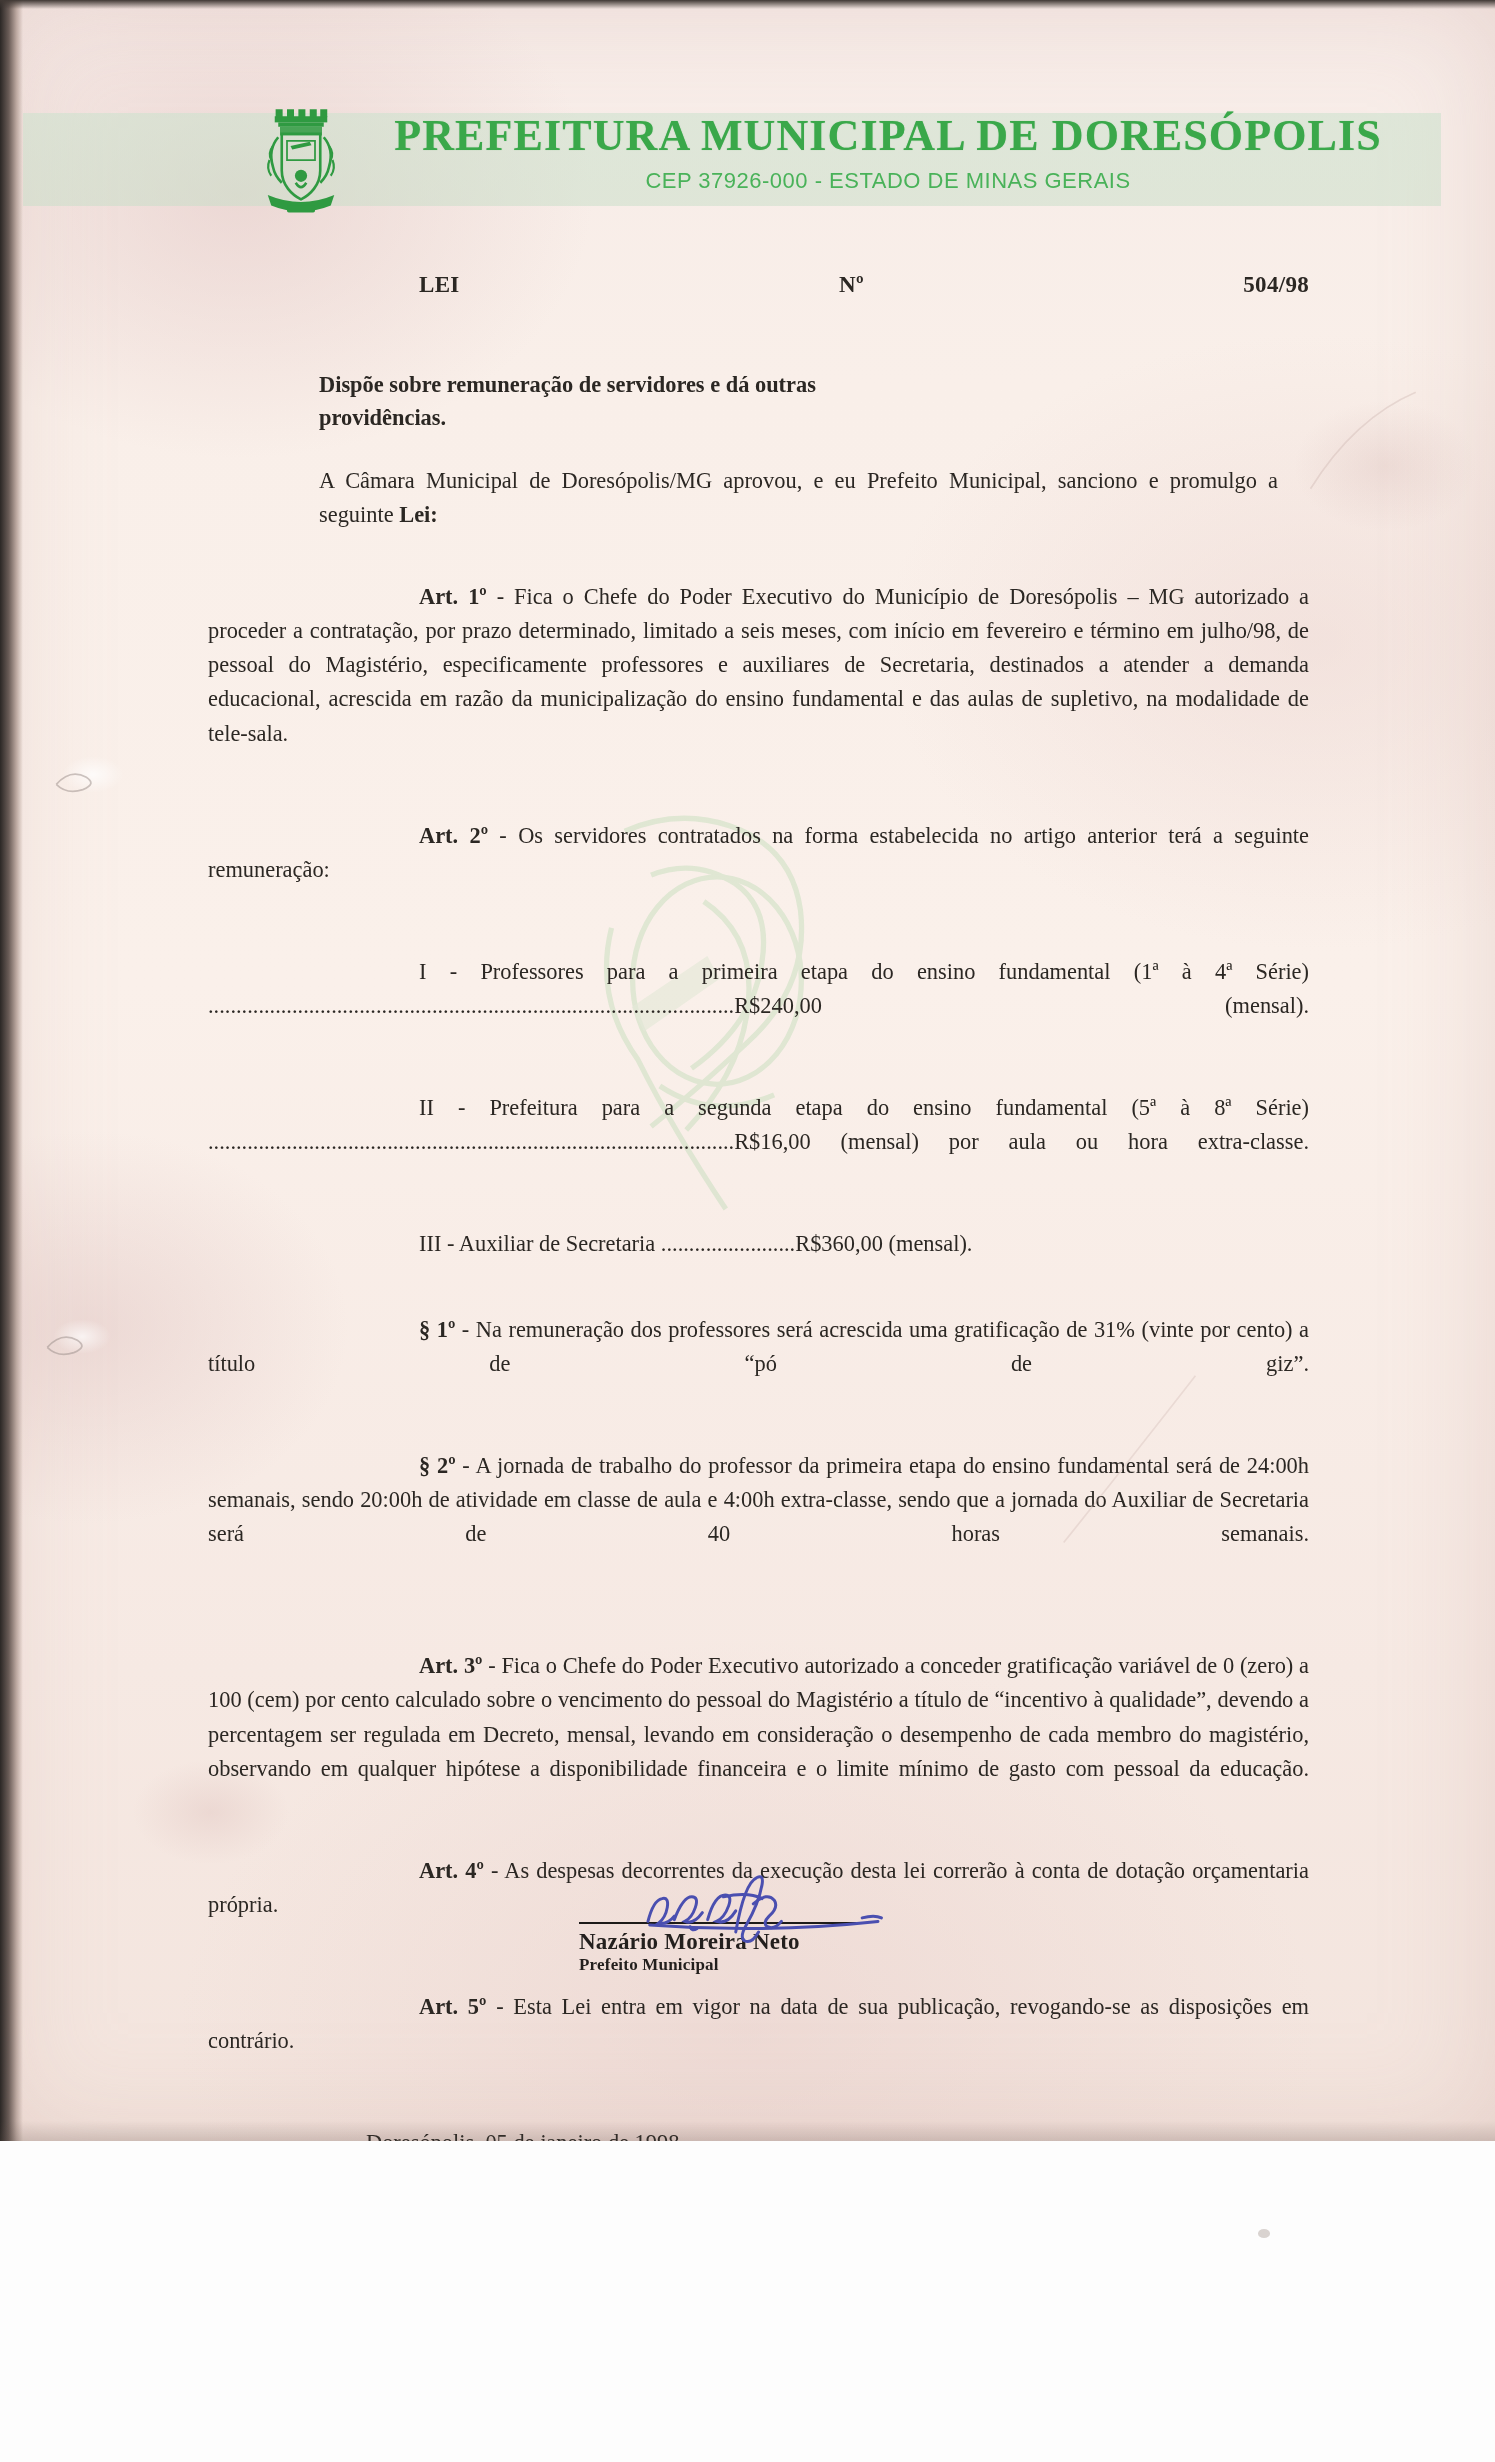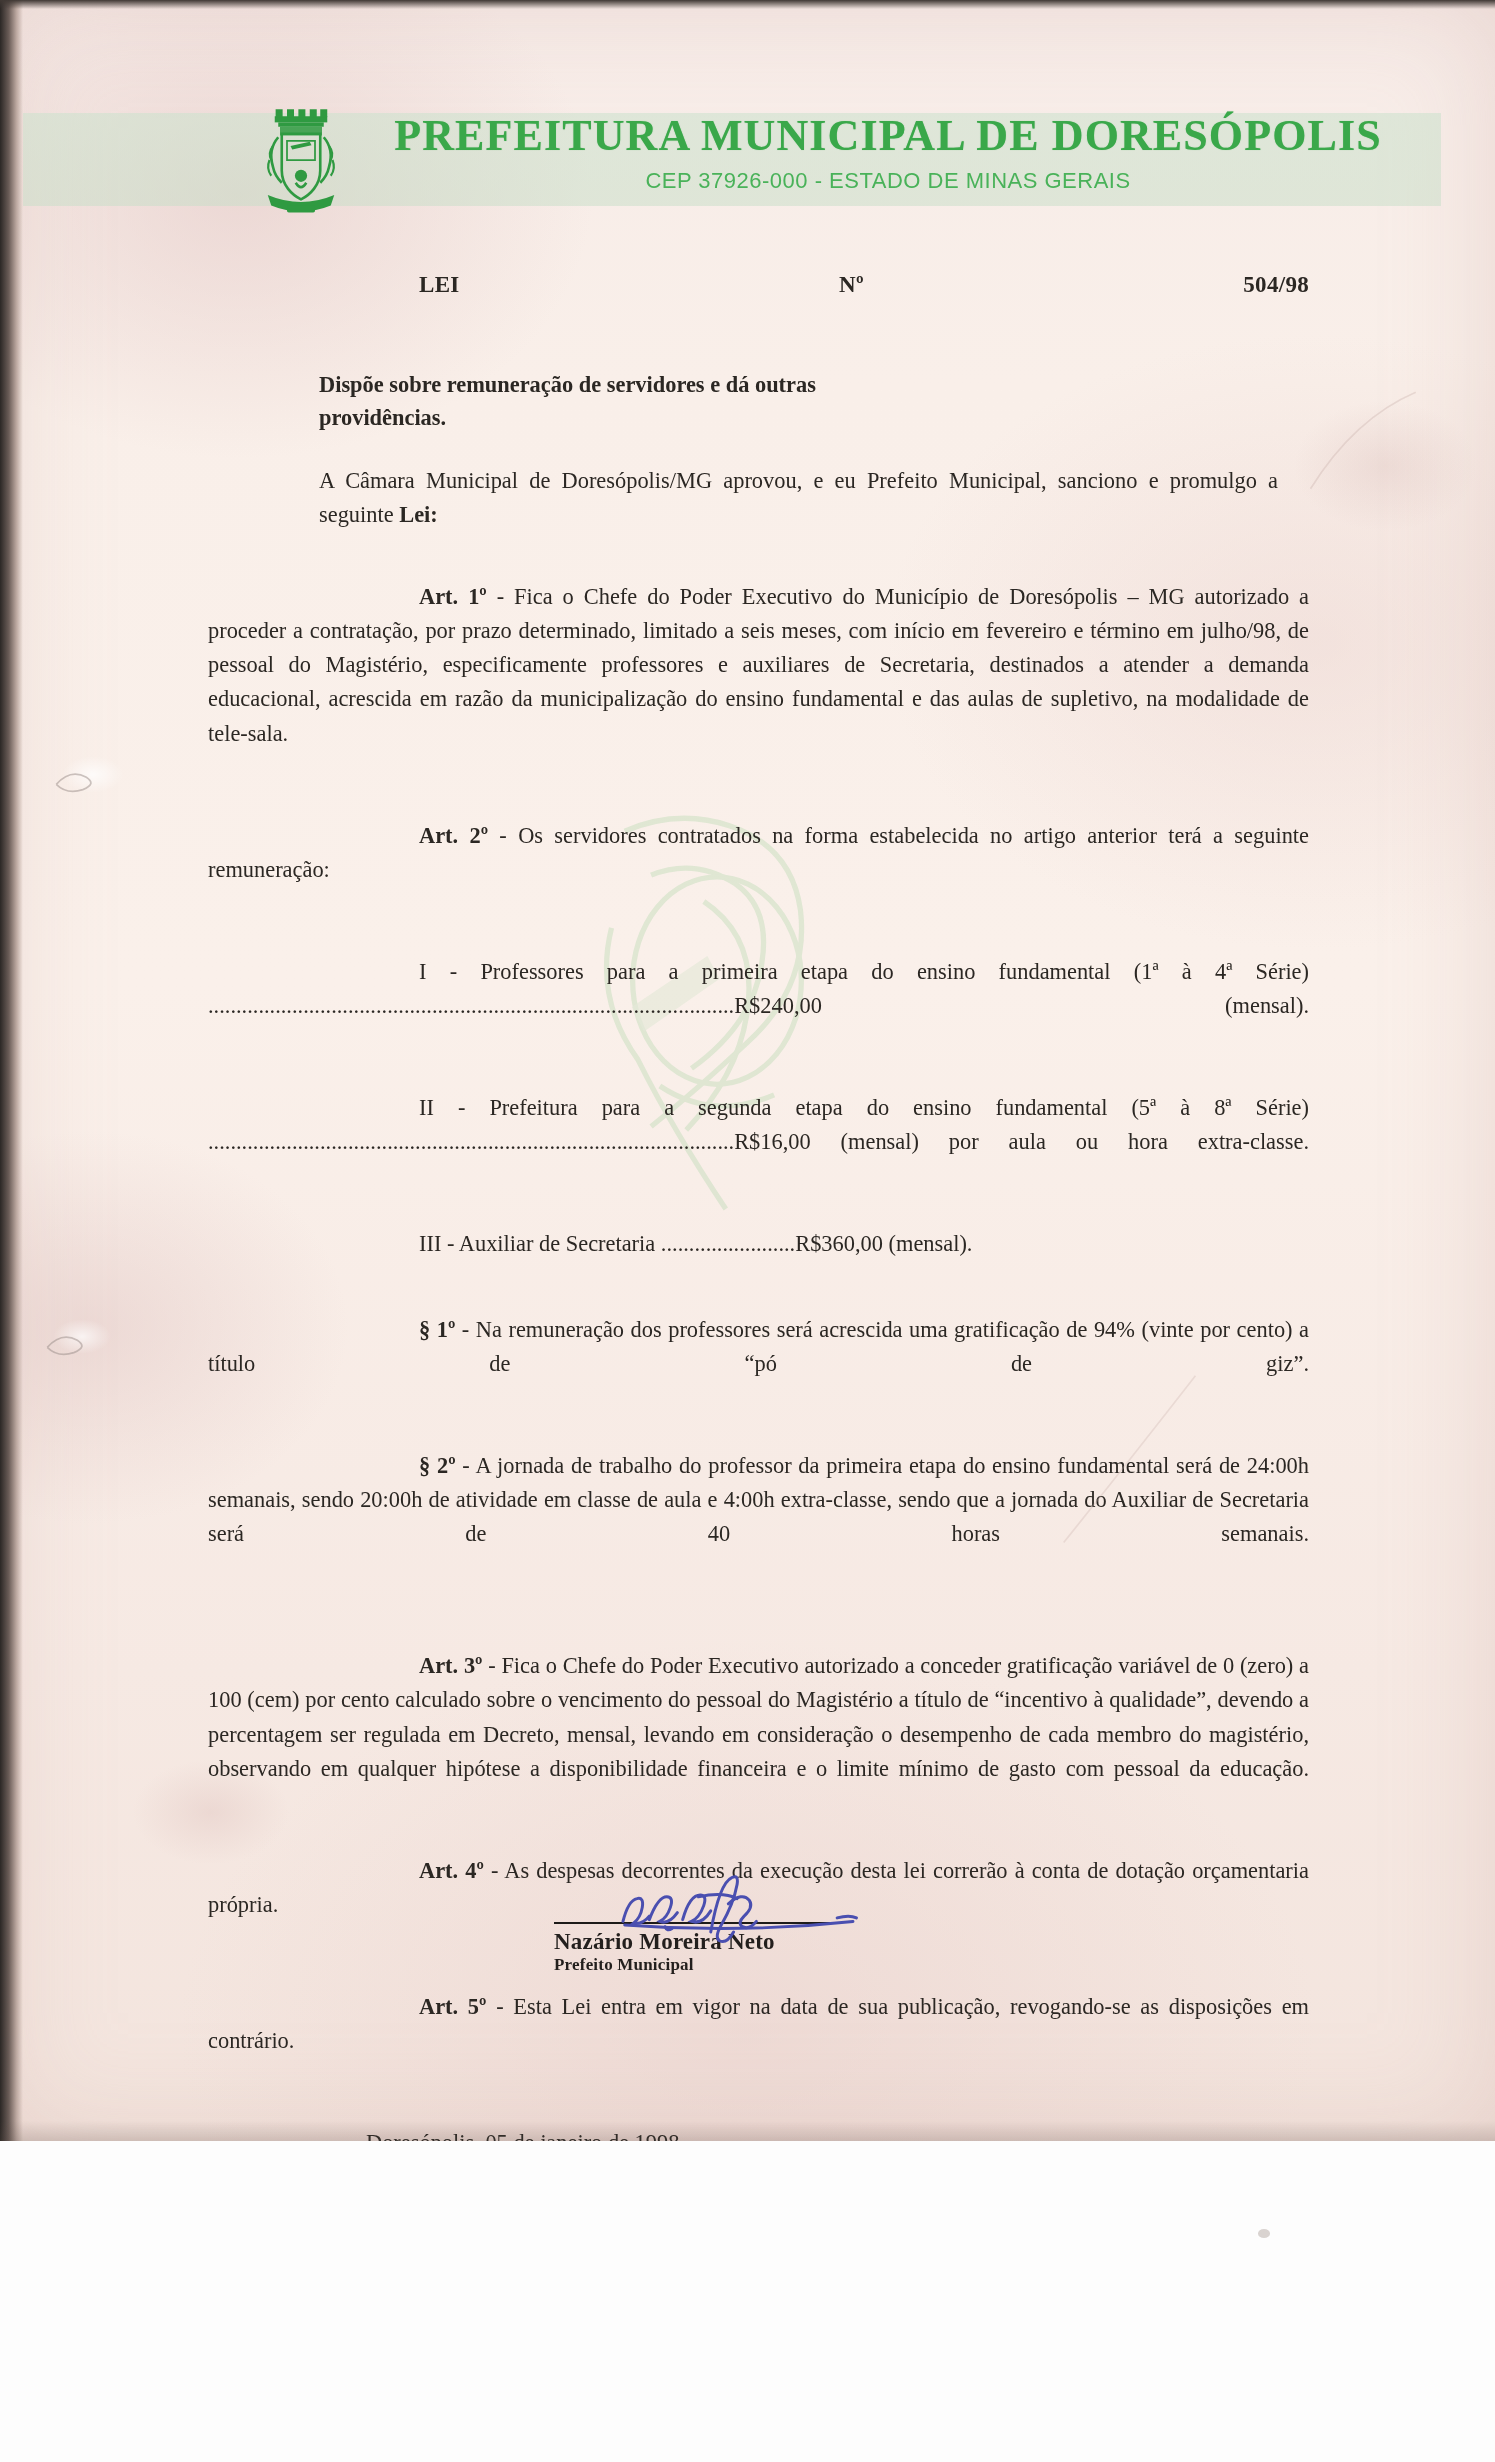--- a/index.html
+++ b/index.html
@@ -62,21 +62,21 @@
   .gap-l{height:44px;}
   .b{font-weight:bold;}
   .lei-no{font-weight:bold;font-size:23px;letter-spacing:0.3px;}
   .ementa{font-weight:bold;width:563px;text-align:left;line-height:1.48;}
   .hang{text-align:justify;}
 
   
   .p:after{content:"";display:inline-block;width:100%;}
 
   
-  #sig-wrap{position:absolute;left:554px;top:1922px;width:457px;}
+  #sig-wrap{position:absolute;left:579px;top:1922px;width:457px;}
   #sig-svg{position:absolute;left:53px;top:-55px;width:290px;height:79px;}
   #sig-rule{width:286px;height:0;border-top:2.6px solid #1d1b19;}
   .sig-name{font-weight:bold;font-size:23px;color:#231f1d;margin-top:5.3px;letter-spacing:0.2px;}
   .sig-role{font-weight:bold;font-size:17px;color:#231f1d;letter-spacing:0.2px;font-family:Liberation Serif, serif;}
 
   
   .margin-mark{position:absolute;opacity:.5;}
 </style>
 </head>
 <body>
@@ -170,21 +170,21 @@
       <div class="gap-m"></div>
 
       <div class="p ind-lg"><span>II</span><span>  -  </span><span>Prefeitura para a segunda etapa do ensino fundamental (5ª à 8ª Série)</span><span> ..............................................................................................</span><span>R$16,00 (mensal) por aula</span><span> ou hora extra-classe.</span></div>
 
       <div class="gap-m"></div>
 
       <div class="p ind-lg" style="text-align:left;"><span>III</span><span>   -   </span><span>Auxiliar de Secretaria</span><span> ........................</span><span>R$360,00 (mensal).</span></div>
 
       <div class="gap-s"></div>
 
-      <div class="p ind-lg"><span class="b">§ 1º</span><span> - </span><span>Na remuneração dos professores será acrescida uma gratificação de 94% (vinte por cento) a título de “pó de giz”.</span></div>
+      <div class="p ind-lg"><span class="b">§ 1º</span><span> - </span><span>Na remuneração dos professores será acrescida uma gratificação de 31% (vinte por cento) a título de “pó de giz”.</span></div>
 
       <div class="gap-m"></div>
 
       <div class="p ind-lg"><span class="b">§ 2º</span><span>  - </span><span>A jornada de trabalho do professor da primeira etapa do ensino fundamental será de 24:00h semanais, sendo 20:00h de atividade em classe de aula e 4:00h extra-classe, sendo que a jornada do Auxiliar de Secretaria será de 40 horas  semanais.</span></div>
 
       <div class="gap-m"></div>
 
 
       <div class="gap-m"></div>
 

